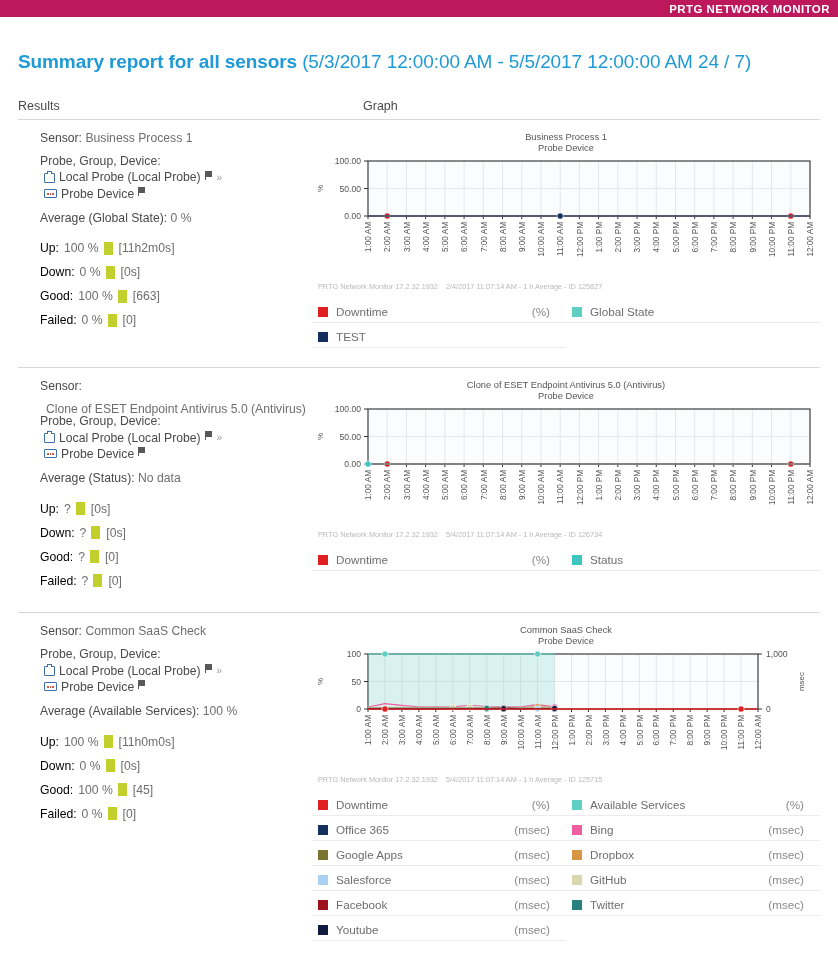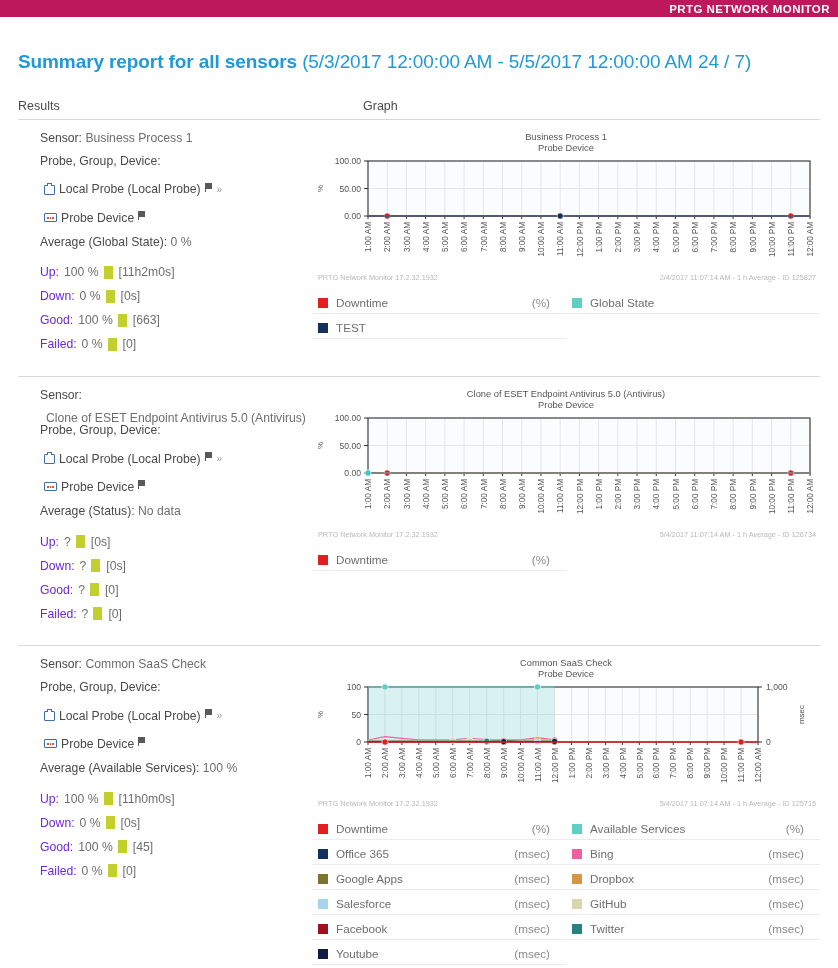--- a/index.html
+++ b/index.html
@@ -29,21 +29,21 @@
   .sensor-block{display:flex;padding-top:12px;}
   .results{width:302px;font-size:12.2px;color:#4a4a4a;line-height:1.0;}
   .graphcol{flex:1;position:relative;}
 
   .r-line{margin:0 0 11px 22px;}
   .r-label{color:#4a4a4a;}
   .r-val{color:#6e6e6e;}
   .r-sensorname{color:#6e6e6e;}
   .r-indent{margin:0 0 0 28px;}
   .r-pgd{margin:0 0 4px 22px;}
-  .r-node{margin:16px 0 2px 26px;display:flex;align-items:center;white-space:nowrap;}
+  .r-node{margin:4px 0 2px 26px;display:flex;align-items:center;white-space:nowrap;}
   .r-node .nm{color:#4a4a4a;margin-left:4px;}
   .chev{color:#9a9a9a;margin-left:5px;font-size:10px;}
   .flagmark{
     display:inline-block;width:7px;height:6px;background:#595959;
     margin-left:4px;position:relative;top:-4px;
   }
   .flagmark::after{
     content:"";position:absolute;left:0;top:6px;width:1px;height:3px;background:#595959;
   }
   .ico-probe{
@@ -55,32 +55,32 @@
     border:1.2px solid #3f6fa8;border-bottom:none;box-sizing:border-box;background:#fff;
   }
   .ico-device{
     width:13px;height:9px;border:1.4px solid #3f6fa8;border-radius:1px;
     box-sizing:border-box;background:#fff;position:relative;flex:none;
     display:flex;align-items:center;justify-content:center;gap:1px;
   }
   .ico-device i{display:block;width:1.6px;height:1.6px;background:#c0392b;border-radius:50%;}
 
   .statline{margin:0 0 11px 22px;display:flex;align-items:center;white-space:nowrap;}
-  .statline .k{color:#6d28d9;}
+  .statline .k{color:#000000;}
   .statline .v{color:#6e6e6e;margin-left:5px;}
   .swatch{display:inline-block;width:9px;height:13px;background:#c2d02e;margin:0 6px 0 5px;}
   .br{color:#6e6e6e;}
 
   
   .gtitle{text-align:center;font-size:9.3px;color:#555;line-height:11px;}
   .chartwrap{position:relative;margin-top:3px;}
   .chart-svg{display:block;}
   .gfooter{
-    display:flex;justify-content:space-between;
-    font-size:7.3px;color:#b9b9b9;margin-top:1px;padding:0 4px 0 6px;
+    display:flex;justify-content:flex-start;
+    font-size:7.3px;color:#b9b9b9;margin-top:10px;padding:0 4px 0 6px;gap:8px;
   }
   .legend{margin-top:12px;display:flex;flex-wrap:wrap;}
   .leg-col{width:50%;}
   .leg-item{
     display:flex;align-items:center;
     border-bottom:1px solid #ececec;
     padding:2px 0 4px 0;margin-bottom:5px;
     font-size:11.7px;color:#6e6e6e;
   }
   .leg-sw{width:10px;height:10px;flex:none;margin:0 8px 0 6px;}
@@ -428,20 +428,27 @@
           <div class="gfooter">
             <span>PRTG Network Monitor 17.2.32.1932</span>
             <span>5/4/2017 11:07:14 AM - 1 h Average - ID 126734</span>
           </div>
           <div class="legend">
             <div class="leg-col">
               <div class="leg-item">
                 <span class="leg-sw" style="background: rgb(224, 32, 32);"></span>
                 <span class="leg-name">Downtime</span>
                 <span class="leg-unit">(%)</span>
+              </div>
+            </div>
+            <div class="leg-col">
+              <div class="leg-item">
+                <span class="leg-sw" style="background: rgb(63, 198, 192);"></span>
+                <span class="leg-name">Status</span>
+                <span class="leg-unit"></span>
               </div>
             </div>
           </div>
         </div>
       </div>
       <div class="sep"></div>
       <div class="sensor-block">
         <div class="results">
           <div class="r-line"><span class="r-label">Sensor:</span> <span class="r-sensorname">Common SaaS Check</span></div>
           <div class="r-pgd">Probe, Group, Device:</div>

